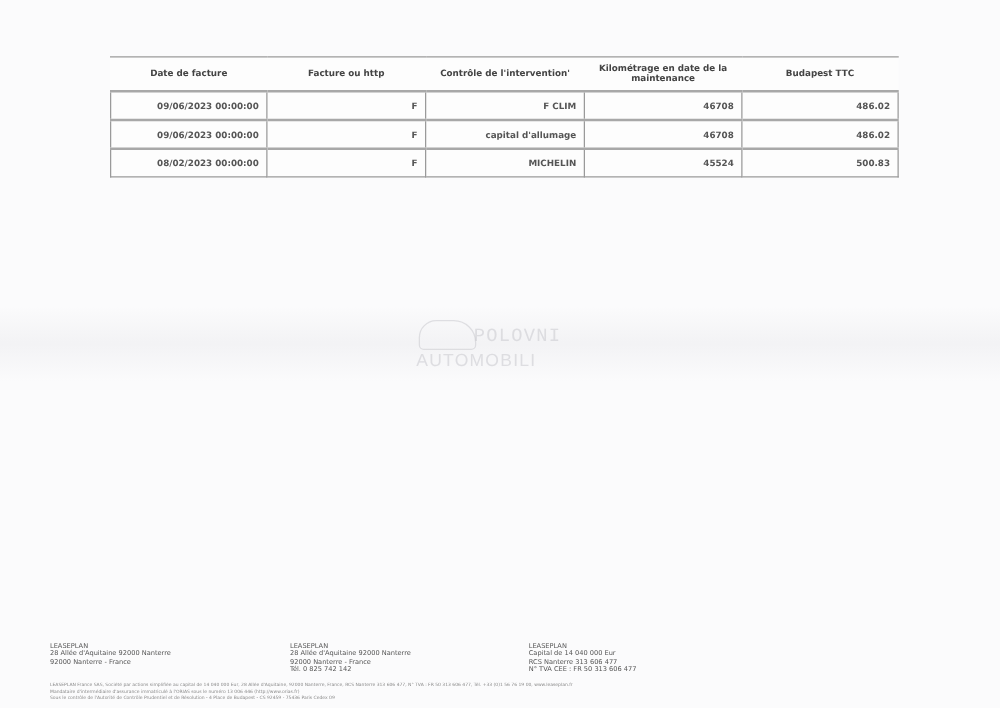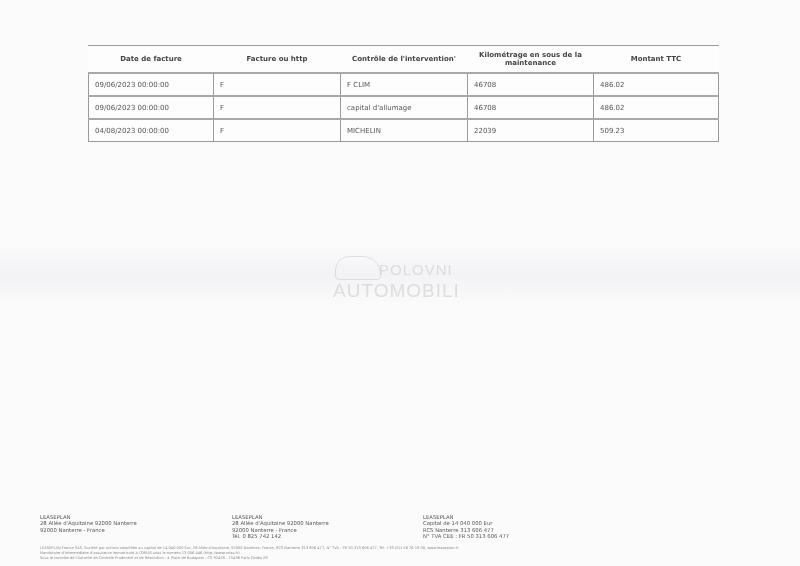--- a/index.html
+++ b/index.html
@@ -20,24 +20,25 @@
     border-collapse: collapse;
     width: 630px;
     table-layout: fixed;
     border: 1.5px solid #8c8c8c;
     background: #fdfdfd;
   }
   table.invoices th, table.invoices td {
     border: 1px solid #9a9a9a;
     font-size: 7px;
     padding: 0 6px;
-    text-align: left;
+    text-align: right;
     color: #555;
     white-space: nowrap;
     overflow: hidden;
+    font-weight: bold;
   }
   table.invoices th {
     height: 26px; font-weight: bold; text-align: center; color: #444;
     border-left-color: transparent; border-right-color: transparent;
     line-height: 8px; white-space: normal;
   }
   table.invoices td { height: 21px; border-top: 2px solid #a8a8a8; }
   table.invoices col.c1 { width: 125px; }
   table.invoices col.c2 { width: 127px; }
   table.invoices col.c3 { width: 127px; }
@@ -47,25 +48,25 @@
   .watermark {
     position: absolute; left: 333px; top: 256px; width: 140px; height: 50px;
     color: rgba(200,200,206,0.55); pointer-events: none;
   }
   .wm-car {
     position: absolute; left: 2px; top: 0; width: 44px; height: 22px;
     border: 1px solid rgba(205,205,210,0.6); border-radius: 14px 18px 4px 4px;
   }
   .wm-l1 {
     position: absolute; left: 46px; top: 5px;
-    font-family: Liberation Sans, sans-serif; font-size: 15px; letter-spacing: 1px;
+    font-family: Liberation Mono, monospace; font-size: 15px; letter-spacing: 1px;
   }
   .wm-l2 {
     position: absolute; left: 0; top: 24px;
-    font-family: "Liberation Sans", sans-serif; font-size: 19px; letter-spacing: 1px;
+    font-family: "Liberation Sans", sans-serif; font-size: 14px; letter-spacing: 1px;
   }
 
   .footer-block {
     position: absolute; top: 514px; font-size: 5.3px; line-height: 6.4px; color: #555;
   }
   .footer-block div { white-space: nowrap; }
   .legal {
     position: absolute; left: 40px; top: 546px; width: 520px;
     font-size: 3.6px; line-height: 5px; color: #8a8a8a; white-space: nowrap; overflow: hidden;
   }
@@ -82,45 +83,45 @@
         <col class="c2">
         <col class="c3">
         <col class="c4">
         <col class="c5">
       </colgroup>
     <thead>
       <tr>
         <th>Date de facture</th>
         <th>Facture ou http</th>
         <th>Contrôle de l'intervention'</th>
-        <th>Kilométrage en sous de la maintenance</th>
-        <th>Montant TTC</th>
+        <th>Kilométrage en date de la maintenance</th>
+        <th>Budapest TTC</th>
       </tr>
     </thead>
     <tbody>
       <tr>
         <td>09/06/2023 00:00:00</td>
         <td>F</td>
         <td>F CLIM</td>
         <td>46708</td>
         <td>486.02</td>
       </tr>
       <tr>
         <td>09/06/2023 00:00:00</td>
         <td>F</td>
         <td>capital d'allumage</td>
         <td>46708</td>
         <td>486.02</td>
       </tr>
       <tr>
-        <td>04/08/2023 00:00:00</td>
+        <td>08/02/2023 00:00:00</td>
         <td>F</td>
         <td>MICHELIN</td>
-        <td>22039</td>
-        <td>509.23</td>
+        <td>45524</td>
+        <td>500.83</td>
       </tr>
     </tbody>
   </table>
 
   <div class="watermark">
     <div class="wm-car"></div>
     <div class="wm-l1">POLOVNI</div>
     <div class="wm-l2">AUTOMOBILI</div>
   </div>
 

